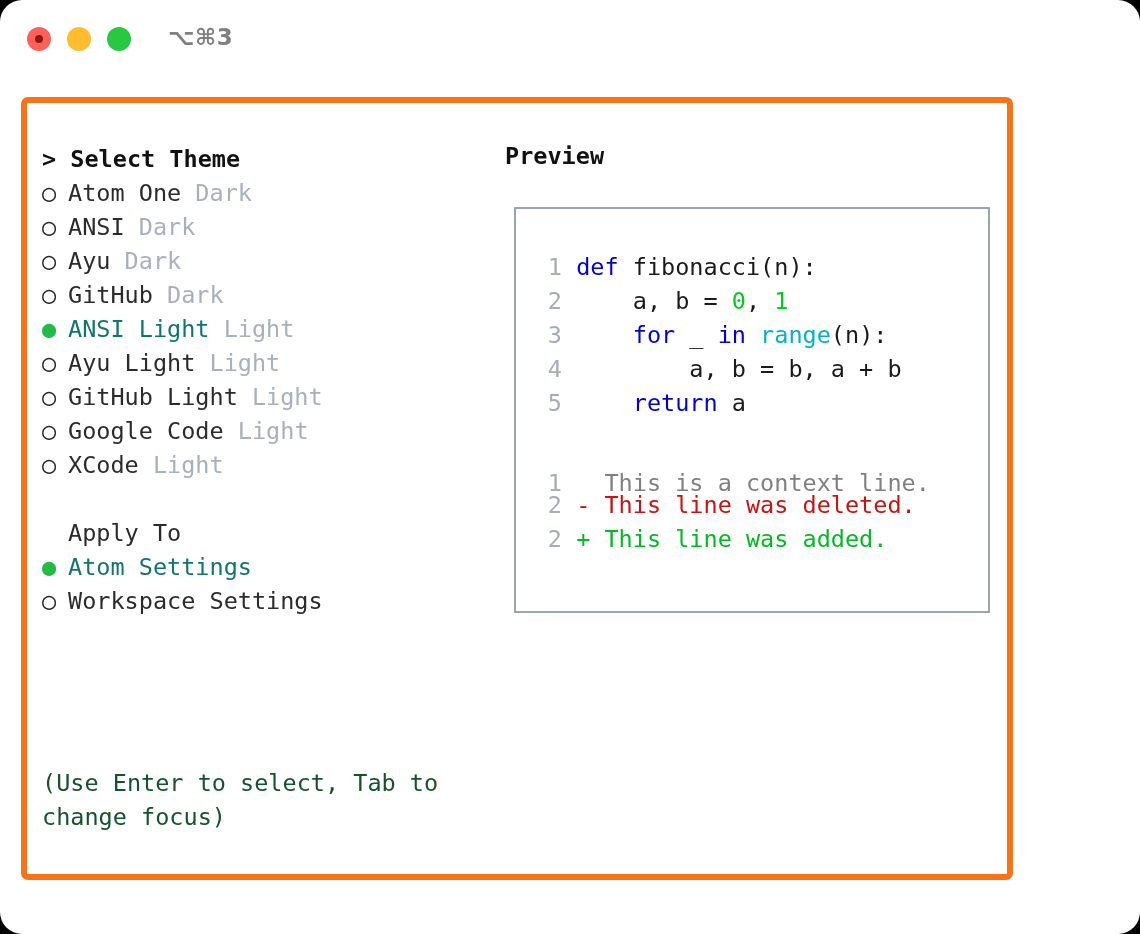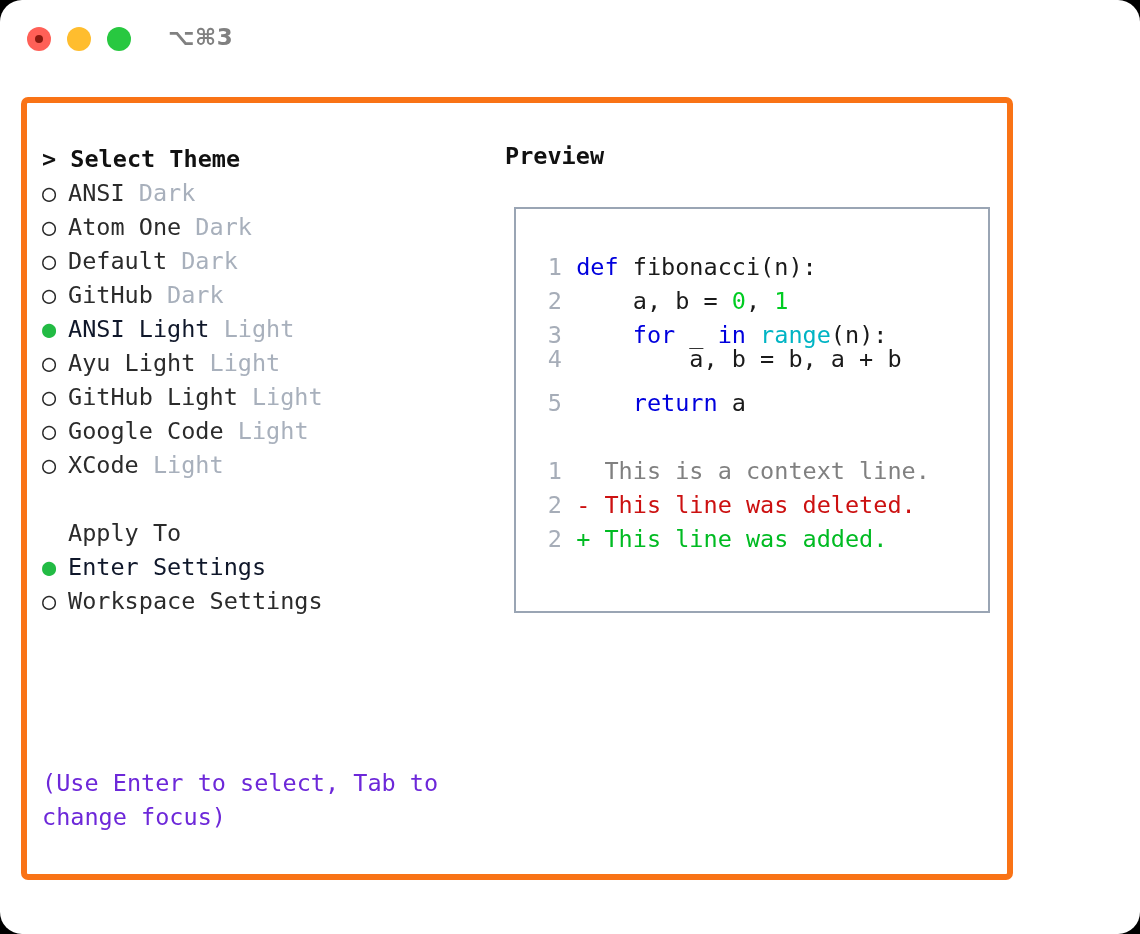--- a/index.html
+++ b/index.html
@@ -98,31 +98,31 @@
   }
   .bullet.empty { color: #2b2b2b; }
   .bullet.filled { color: #22bb44; }
   .bullet.blank  { color: transparent; }
 
   .hdr {
     font-weight: bold;
     color: #111111;
   }
   .label { color: #2b2b2b; }
-  .label.sel { color: #0f172a; }
+  .label.sel { color: #0f766e; }
   .suffix { color: #a8b0bc; }
 
   #hint {
     position: absolute;
     left: 15px;
     top: 663px;
     width: 410px;
     font-size: 23.5px;
     line-height: 34px;
-    color: #6d28d9;
+    color: #14532d;
   }
 
   
   #preview-title {
     position: absolute;
     left: 478px;
     top: 39px;
     font-size: 23.5px;
     font-weight: bold;
     color: #111111;
@@ -173,54 +173,54 @@
     <div class="dot" id="dot-green"></div>
     <div id="shortcut">⌥⌘3</div>
   </div>
 
   <div id="panel">
 
     <div id="left-col">
       <div class="row"><span class="hdr">&gt; </span><span class="hdr">Select Theme</span></div>
 
       <div id="theme-list">
+          <div class="row"><span class="bullet empty">○</span><span class="label">Atom One</span><span class="suffix"> Dark</span></div>
           <div class="row"><span class="bullet empty">○</span><span class="label">ANSI</span><span class="suffix"> Dark</span></div>
-          <div class="row"><span class="bullet empty">○</span><span class="label">Atom One</span><span class="suffix"> Dark</span></div>
-          <div class="row"><span class="bullet empty">○</span><span class="label">Default</span><span class="suffix"> Dark</span></div>
+          <div class="row"><span class="bullet empty">○</span><span class="label">Ayu</span><span class="suffix"> Dark</span></div>
           <div class="row"><span class="bullet empty">○</span><span class="label">GitHub</span><span class="suffix"> Dark</span></div>
           <div class="row"><span class="bullet filled">●</span><span class="label sel">ANSI Light</span><span class="suffix"> Light</span></div>
           <div class="row"><span class="bullet empty">○</span><span class="label">Ayu Light</span><span class="suffix"> Light</span></div>
           <div class="row"><span class="bullet empty">○</span><span class="label">GitHub Light</span><span class="suffix"> Light</span></div>
           <div class="row"><span class="bullet empty">○</span><span class="label">Google Code</span><span class="suffix"> Light</span></div>
           <div class="row"><span class="bullet empty">○</span><span class="label">XCode</span><span class="suffix"> Light</span></div>
         </div>
 
       <div class="row spacer">&nbsp;</div>
 
       <div class="row"><span class="bullet blank">○</span><span class="label">Apply To</span></div>
 
       <div id="apply-list">
-          <div class="row"><span class="bullet filled">●</span><span class="label sel">Enter Settings</span></div>
+          <div class="row"><span class="bullet filled">●</span><span class="label sel">Atom Settings</span></div>
           <div class="row"><span class="bullet empty">○</span><span class="label">Workspace Settings</span></div>
         </div>
     </div>
 
     <div id="hint">(Use Enter to select, Tab to change focus)</div>
 
     <div id="preview-title">Preview</div>
 
     <div id="preview-box">
       <div id="code-block">
           <div class="code-line" style="top: 41px;"><span class="lnum">1</span> <span class="tok-kw">def </span><span class="tok-txt">fibonacci(n):</span></div>
           <div class="code-line" style="top: 75px;"><span class="lnum">2</span> <span class="tok-txt">    a, b = </span><span class="tok-num">0</span><span class="tok-txt">, </span><span class="tok-num">1</span></div>
           <div class="code-line" style="top: 109px;"><span class="lnum">3</span> <span class="tok-txt">    </span><span class="tok-kw">for</span><span class="tok-txt"> _ </span><span class="tok-kw">in</span><span class="tok-txt"> </span><span class="tok-fn">range</span><span class="tok-txt">(n):</span></div>
-          <div class="code-line" style="top: 133px;"><span class="lnum">4</span> <span class="tok-txt">        a, b = b, a + b</span></div>
+          <div class="code-line" style="top: 143px;"><span class="lnum">4</span> <span class="tok-txt">        a, b = b, a + b</span></div>
           <div class="code-line" style="top: 177px;"><span class="lnum">5</span> <span class="tok-txt">    </span><span class="tok-kw">return</span><span class="tok-txt"> a</span></div>
         </div>
       <div id="diff-block">
-          <div class="code-line" style="top: 245px;"><span class="lnum">1</span> <span class="tok-ctx">  </span><span class="tok-ctx">This is a context line.</span></div>
+          <div class="code-line" style="top: 257px;"><span class="lnum">1</span> <span class="tok-ctx">  </span><span class="tok-ctx">This is a context line.</span></div>
           <div class="code-line" style="top: 279px;"><span class="lnum">2</span> <span class="tok-del">- </span><span class="tok-del">This line was deleted.</span></div>
           <div class="code-line" style="top: 313px;"><span class="lnum">2</span> <span class="tok-add">+ </span><span class="tok-add">This line was added.</span></div>
         </div>
     </div>
 
   </div>
 </div>
 
 </body></html>

